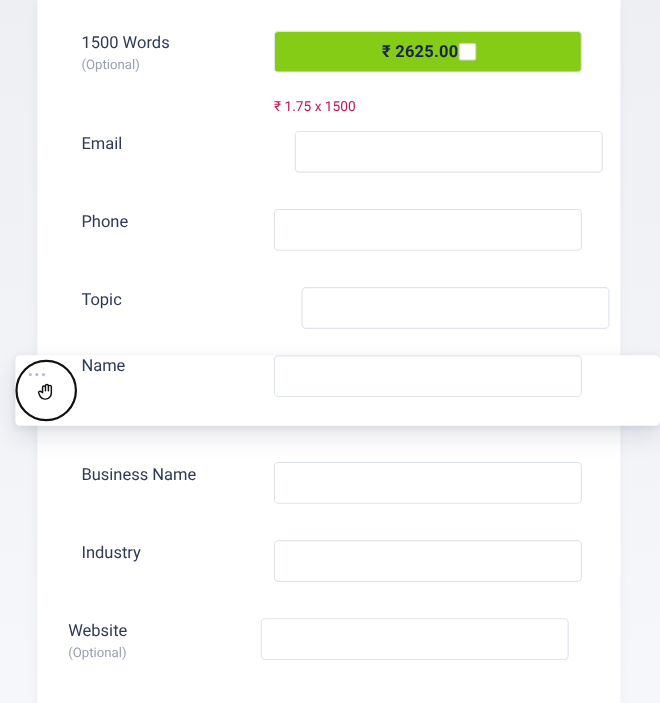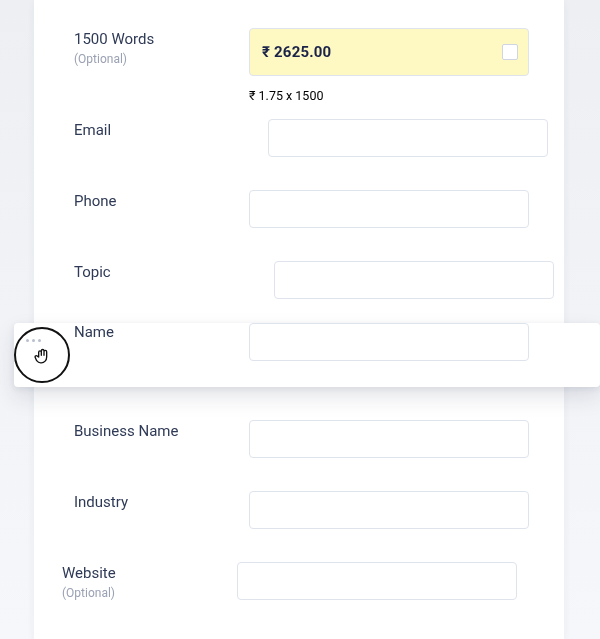--- a/index.html
+++ b/index.html
@@ -56,46 +56,46 @@
     height: 38px;
     border: 1px solid #dfe3ec;
     border-radius: 4px;
     background: #fff;
     padding: 0 10px;
     font-size: 14px;
     color: #2f3a56;
   }
   .price-box {
     width: 100%;
-    height: 48px;
+    height: 38px;
     border: 1px solid #dfe3ec;
     border-radius: 4px;
-    background: #fef9c3;
+    background: #84cc16;
     display: flex;
     align-items: center;
-    justify-content: space-between;
+    justify-content: center;
     padding: 0 10px 0 12px;
   }
   .price-text {
     font-size: 15px;
     font-weight: 700;
     color: #1b2348;
     letter-spacing: 0.2px;
   }
   .checkbox {
     width: 16px;
     height: 16px;
     border: 1px solid #cfd5e2;
     border-radius: 2px;
     background: #fff;
   }
   .below-price {
-    margin-top: 12px;
+    margin-top: 24px;
     font-size: 12.5px;
-    color: #000000;
+    color: #be185d;
   }
   
   .name-row-shell {
     position: absolute;
     top: 323px;
     left: 14px;
     width: 586px;
     height: 64px;
     background: #ffffff;
     border-radius: 4px;

